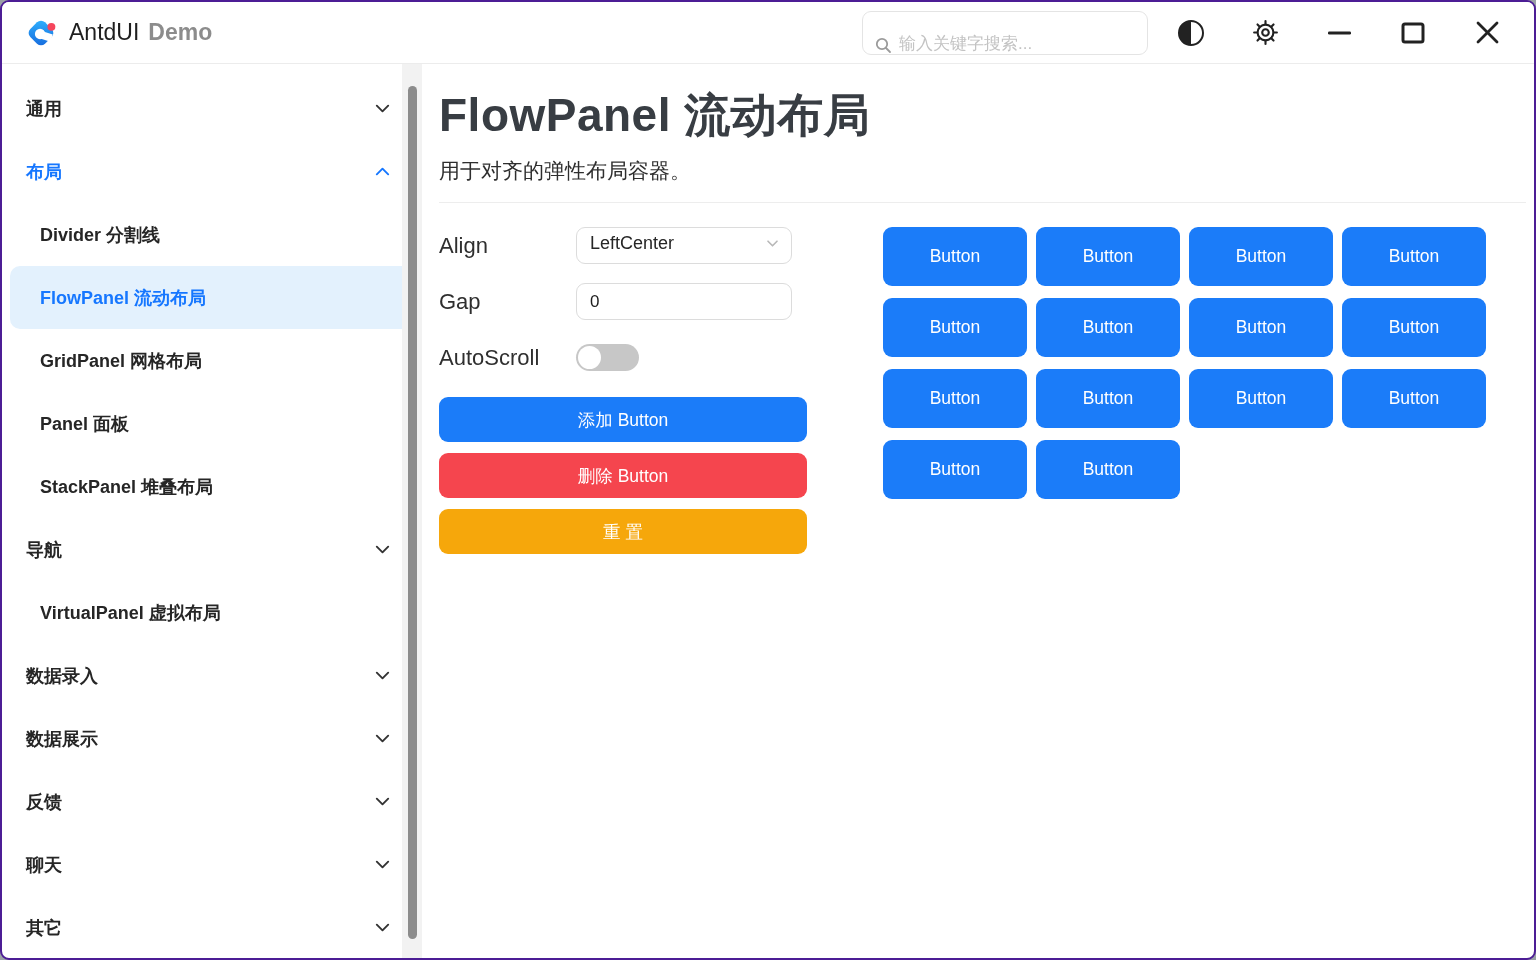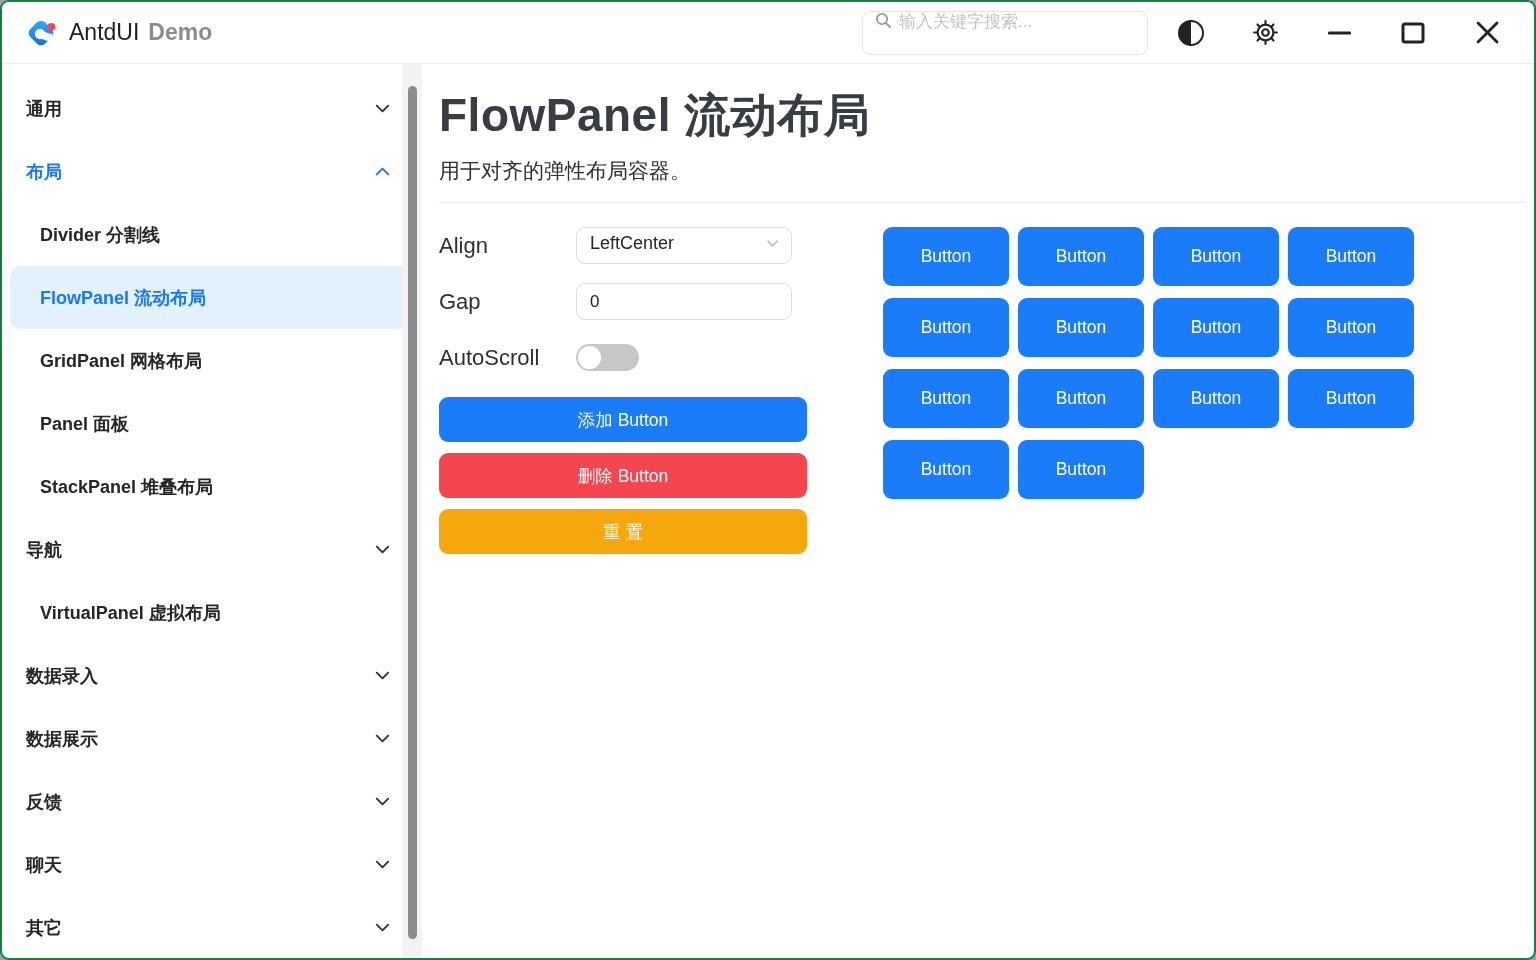--- a/index.html
+++ b/index.html
@@ -1,38 +1,38 @@
 <!DOCTYPE html>
 <html><head>
 <meta charset="utf-8">
 <style>
   * { box-sizing: border-box; margin: 0; padding: 0; }
   html, body { width: 1536px; height: 960px; background: #9aa0a6; }
   body { font-family: "Liberation Sans", "DejaVu Sans", sans-serif; }
 
   .window {
     width: 1536px; height: 960px; background: #fff;
-    border: 2px solid #15803d; border-radius: 9px;
+    border: 2px solid #4c1d95; border-radius: 9px;
     overflow: hidden; display: flex; flex-direction: column;
   }
 
   
   .titlebar {
     height: 62px; flex: 0 0 62px; display: flex; align-items: center;
     padding: 0 10px 0 22px; border-bottom: 1px solid #ececec; background: #fff;
   }
   .logo { width: 34px; height: 34px; margin-right: 11px; }
   .app-title { font-size: 23px; display: flex; gap: 9px; align-items: baseline; }
   .app-title .t1 { color: #1f1f1f; }
   .app-title .t2 { color: #8c8c8c; font-weight: bold; }
 
   .searchbox {
     margin-left: auto; width: 286px; height: 44px;
     border: 1.5px solid #e4e4e4; border-radius: 9px;
-    display: flex; align-items: flex-start; padding: 0 12px; gap: 7px; background: #fff;
+    display: flex; align-items: flex-end; padding: 0 12px; gap: 7px; background: #fff;
   }
   .searchbox input {
     border: none; outline: none; flex: 1; font-size: 17px; color: #444;
     font-family: inherit; background: transparent;
   }
   .searchbox input::placeholder { color: #c3c3c3; }
 
   .win-icons { display: flex; align-items: center; margin-left: 6px; }
   .icon-btn {
     width: 74px; height: 46px; display: flex; align-items: center;
@@ -101,21 +101,21 @@
   }
   .action-btn.add { background: #1b7cf9; margin-top: 21px; }
   .action-btn.remove { background: #f5454e; }
   .action-btn.reset { background: #f6a70b; }
 
   .flow-col {
     margin-left: 76px; flex: 1; display: flex; flex-wrap: wrap;
     column-gap: 9px; row-gap: 12px; align-content: flex-start;
   }
   .flow-btn {
-    width: 126px; height: 59px; border-radius: 9px; background: #1b7cf9;
+    width: 144px; height: 59px; border-radius: 9px; background: #1b7cf9;
     color: #fff; font-size: 17.5px; border: none; cursor: pointer;
     display: flex; align-items: center; justify-content: center; font-family: inherit;
   }
 </style>
 </head>
 <body>
 
 <div class="window">
 
   <div class="titlebar">

